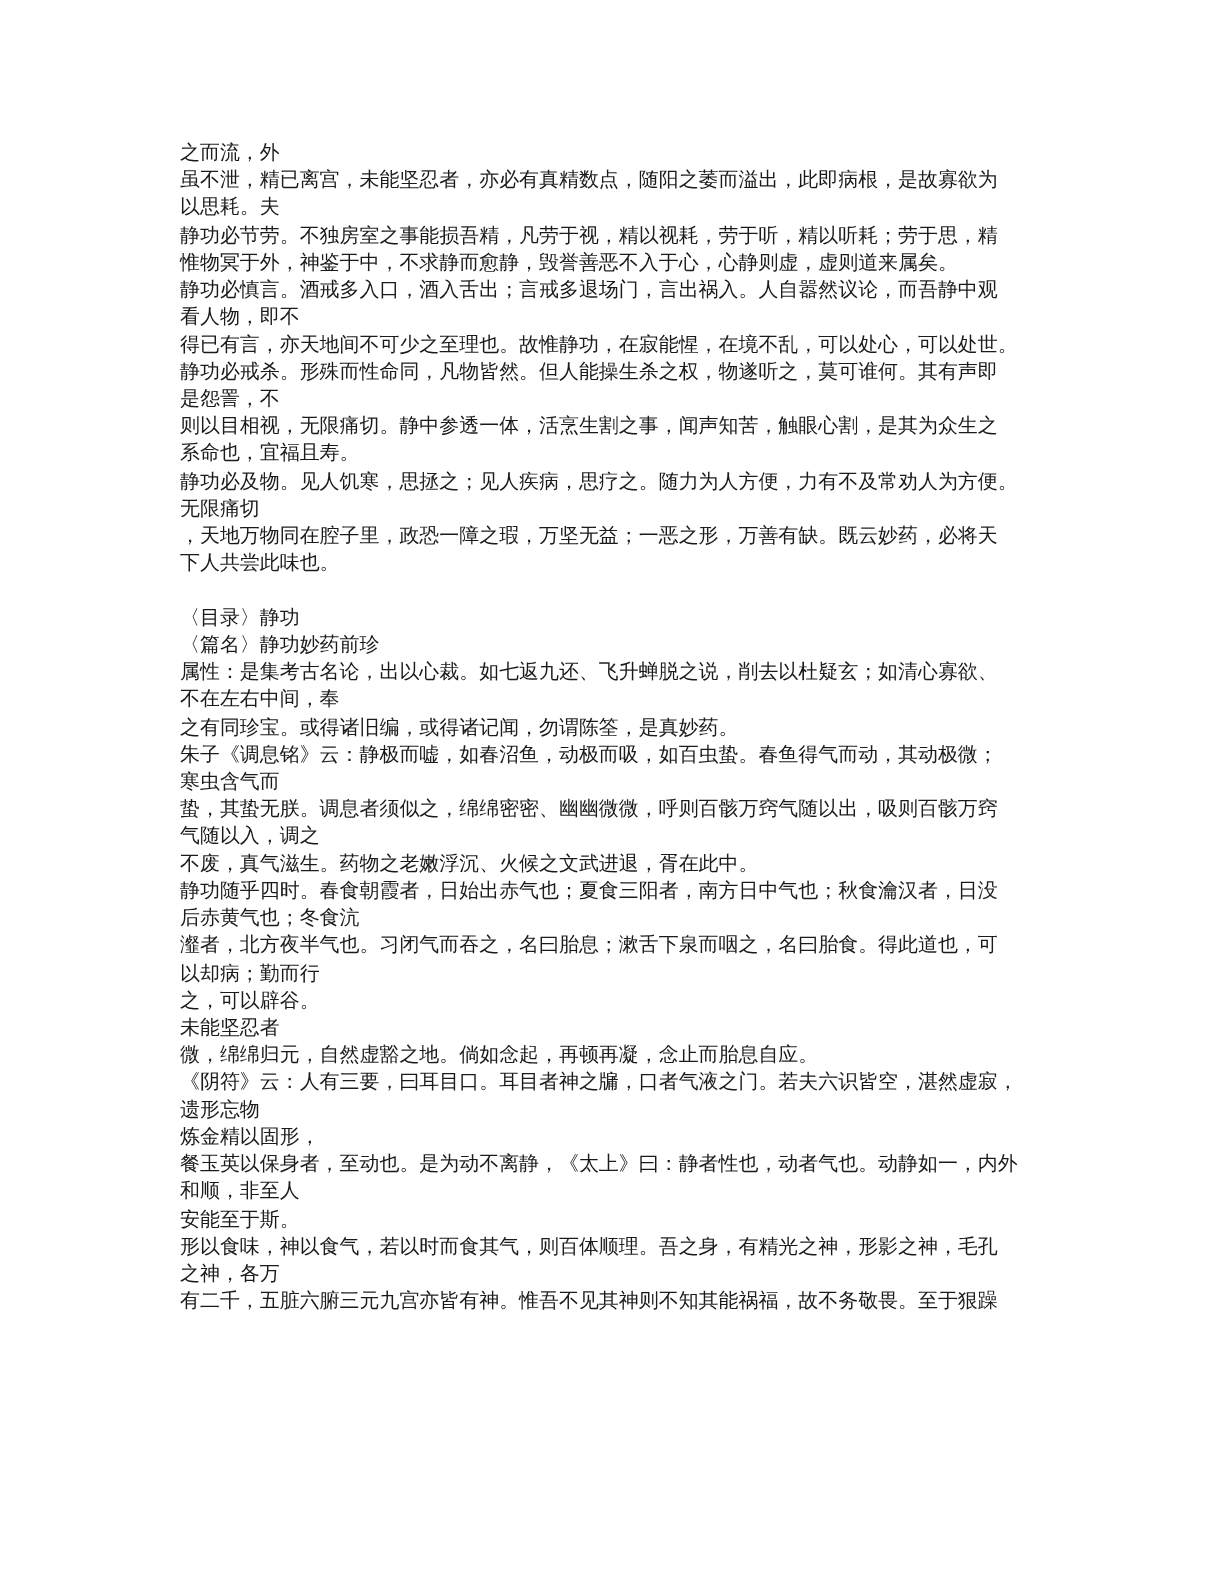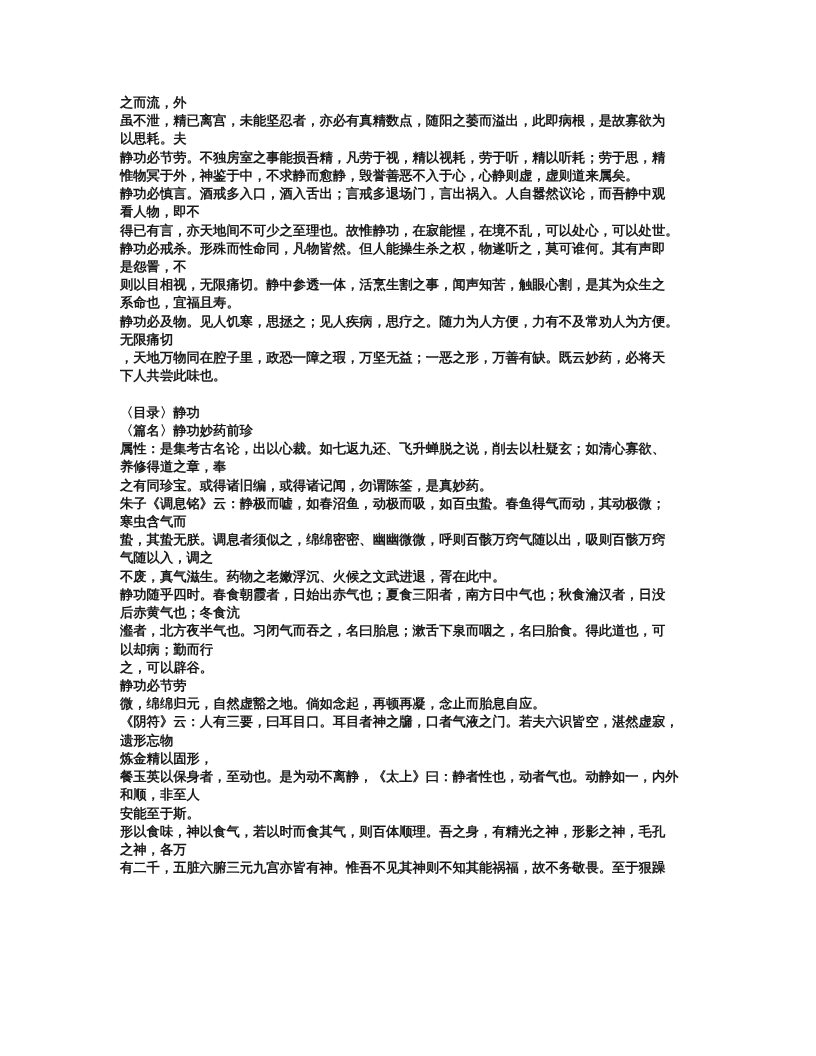--- a/index.html
+++ b/index.html
@@ -15,21 +15,20 @@
   }
   .page {
     position: absolute;
     left: 120px;
     top: 94px;
     width: 580px;
     font-family: "DejaVu Serif", "Liberation Serif", serif;
     font-size: 13.3px;
     line-height: 18.22px;
     color: #1a1a1a;
-    font-weight: bold;
   }
   .line {
     display: block;
     white-space: nowrap;
     height: 18.22px;
   }
   .blank {
     display: block;
     height: 18.22px;
   }
@@ -51,33 +50,33 @@
     <span class="line">则以目相视，无限痛切。静中参透一体，活烹生割之事，闻声知苦，触眼心割，是其为众生之</span>
     <span class="line">系命也，宜福且寿。</span>
     <span class="line">静功必及物。见人饥寒，思拯之；见人疾病，思疗之。随力为人方便，力有不及常劝人为方便。</span>
     <span class="line">无限痛切</span>
     <span class="line">，天地万物同在腔子里，政恐一障之瑕，万坚无益；一恶之形，万善有缺。既云妙药，必将天</span>
     <span class="line">下人共尝此味也。</span>
     <span class="blank"></span>
     <span class="line">〈目录〉静功</span>
     <span class="line">〈篇名〉静功妙药前珍</span>
     <span class="line">属性：是集考古名论，出以心裁。如七返九还、飞升蝉脱之说，削去以杜疑玄；如清心寡欲、</span>
-    <span class="line">养修得道之章，奉</span>
+    <span class="line">不在左右中间，奉</span>
     <span class="line">之有同珍宝。或得诸旧编，或得诸记闻，勿谓陈筌，是真妙药。</span>
     <span class="line">朱子《调息铭》云：静极而嘘，如春沼鱼，动极而吸，如百虫蛰。春鱼得气而动，其动极微；</span>
     <span class="line">寒虫含气而</span>
     <span class="line">蛰，其蛰无朕。调息者须似之，绵绵密密、幽幽微微，呼则百骸万窍气随以出，吸则百骸万窍</span>
     <span class="line">气随以入，调之</span>
     <span class="line">不废，真气滋生。药物之老嫩浮沉、火候之文武进退，胥在此中。</span>
     <span class="line">静功随乎四时。春食朝霞者，日始出赤气也；夏食三阳者，南方日中气也；秋食瀹汉者，日没</span>
     <span class="line">后赤黄气也；冬食沆</span>
     <span class="line">瀣者，北方夜半气也。习闭气而吞之，名曰胎息；漱舌下泉而咽之，名曰胎食。得此道也，可</span>
     <span class="line">以却病；勤而行</span>
     <span class="line">之，可以辟谷。</span>
-    <span class="line">静功必节劳</span>
+    <span class="line">未能坚忍者</span>
     <span class="line">微，绵绵归元，自然虚豁之地。倘如念起，再顿再凝，念止而胎息自应。</span>
     <span class="line">《阴符》云：人有三要，曰耳目口。耳目者神之牖，口者气液之门。若夫六识皆空，湛然虚寂，</span>
     <span class="line">遗形忘物</span>
     <span class="line">炼金精以固形，</span>
     <span class="line">餐玉英以保身者，至动也。是为动不离静，《太上》曰：静者性也，动者气也。动静如一，内外</span>
     <span class="line">和顺，非至人</span>
     <span class="line">安能至于斯。</span>
     <span class="line">形以食味，神以食气，若以时而食其气，则百体顺理。吾之身，有精光之神，形影之神，毛孔</span>
     <span class="line">之神，各万</span>
     <span class="line">有二千，五脏六腑三元九宫亦皆有神。惟吾不见其神则不知其能祸福，故不务敬畏。至于狠躁</span>

